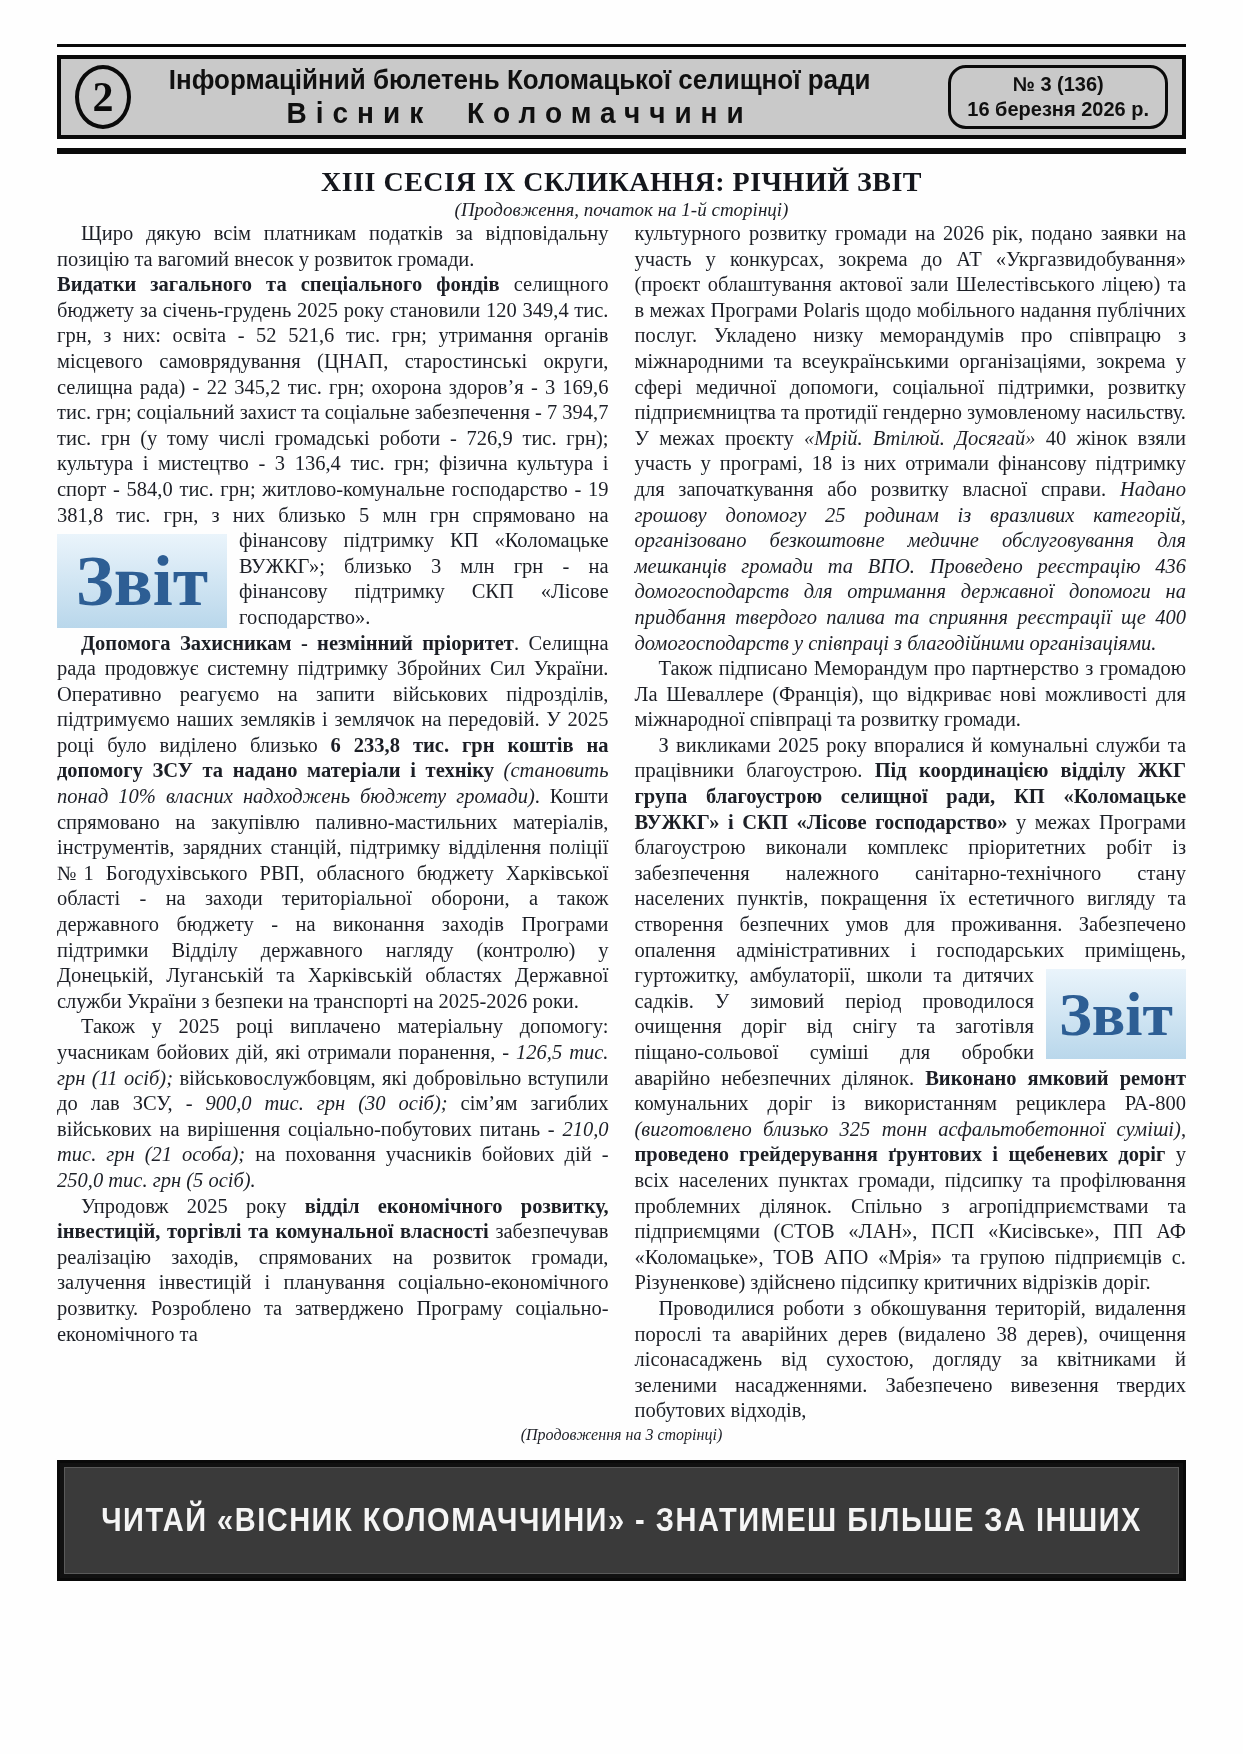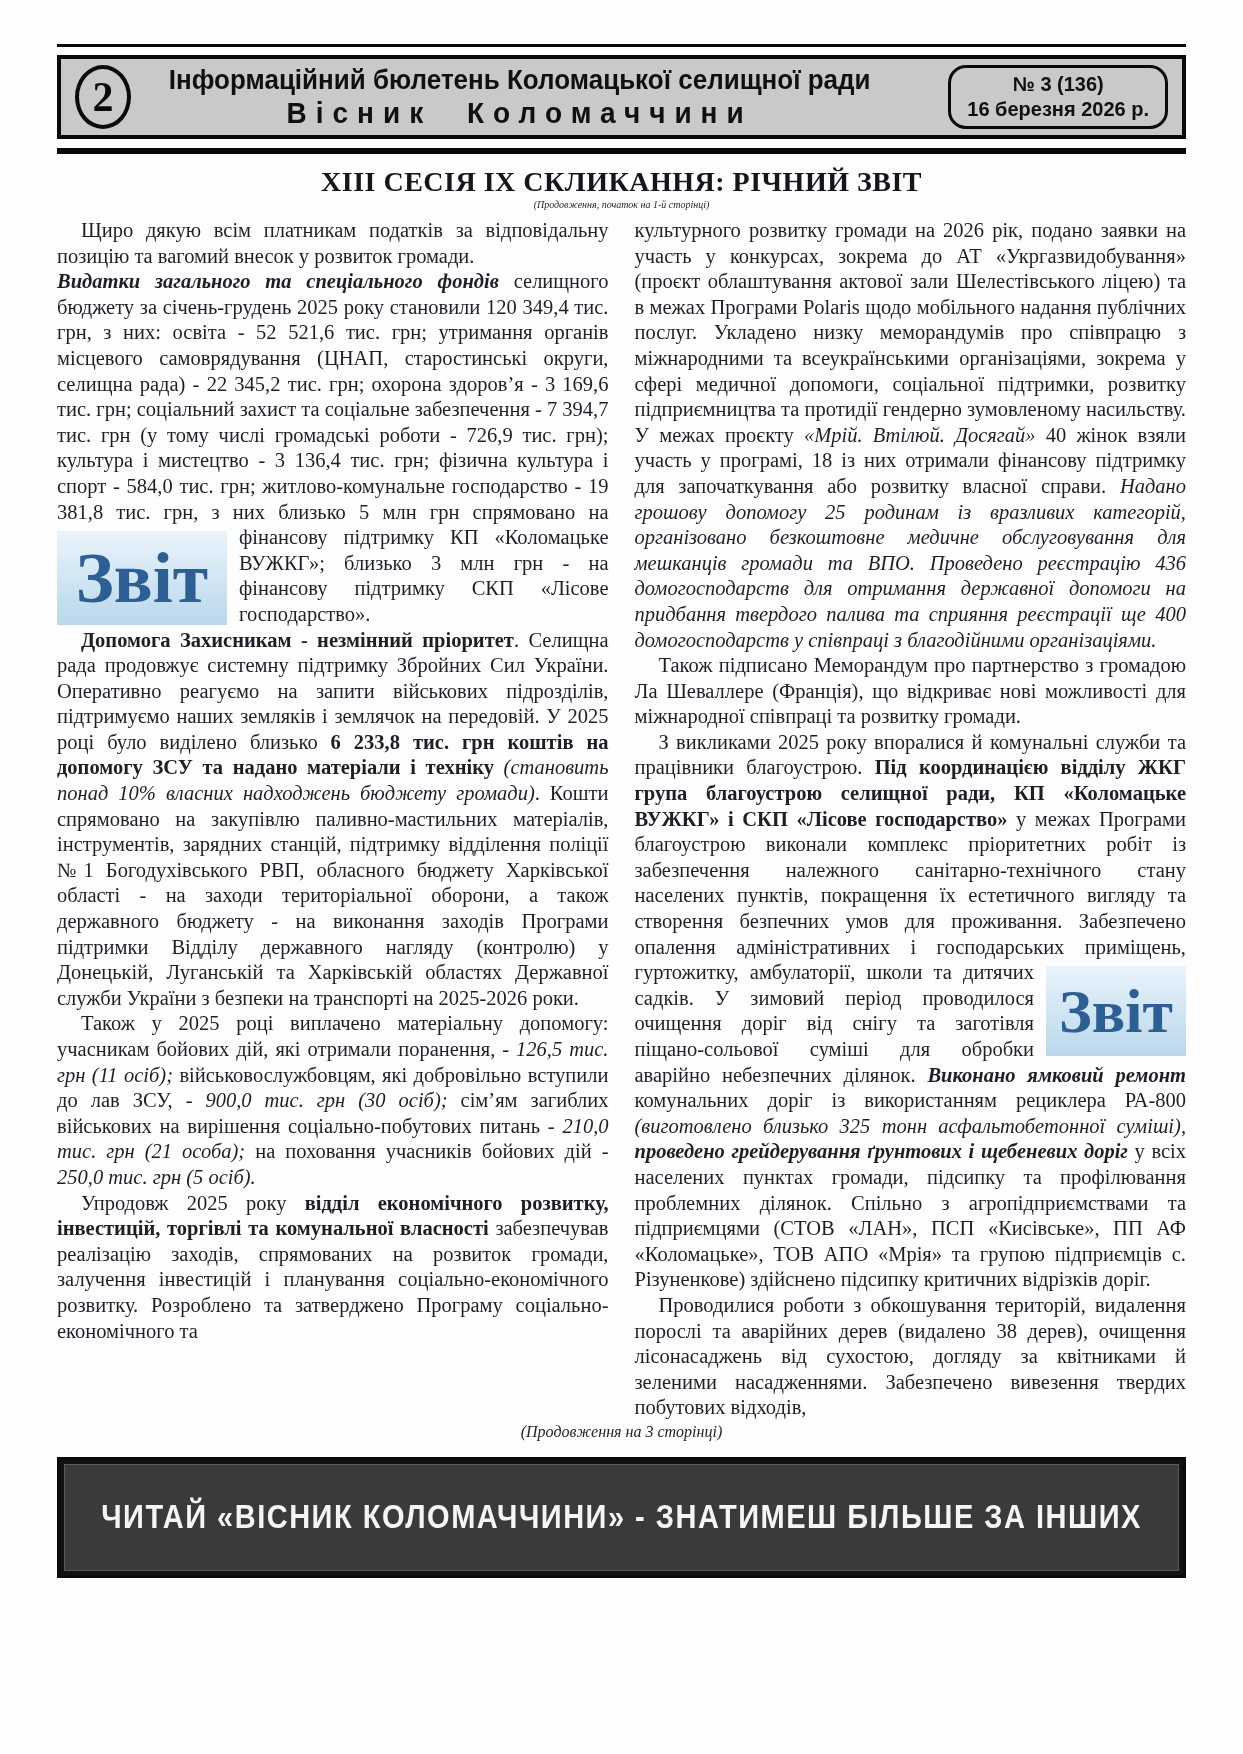--- a/index.html
+++ b/index.html
@@ -75,40 +75,39 @@
     text-align:center;
     font-weight:bold;
     font-size:28px;
     letter-spacing:0.5px;
     margin-top:12px;
     color:#14161c;
   }
   .subnote{
     text-align:center;
     font-style:italic;
-    font-size:10px;
+    font-size:19px;
     margin-top:1px;
   }
   
   .columns{
     display:flex;
     gap:26px;
-    margin-top:8px;
   }
   .col{
     width:50%;
     font-size:20.5px;
     line-height:25.6px;
     text-align:justify;
   }
   .para{margin:0;}
   .para.indent{text-indent:24px;}
   .run-b{font-weight:bold;}
   .run-i{font-style:italic;}
-  .run-bi{font-weight:bold;font-style:italic;}
+  .run-bi{font-weight:bold;}
   
   .watermark{
     display:block;
     background:linear-gradient(180deg,var(--wm-bg-top) 0%,var(--wm-bg-bottom) 100%);
     text-indent:0;
     text-align:center;
     overflow:hidden;
   }
   .wm-left{
     float:left;

